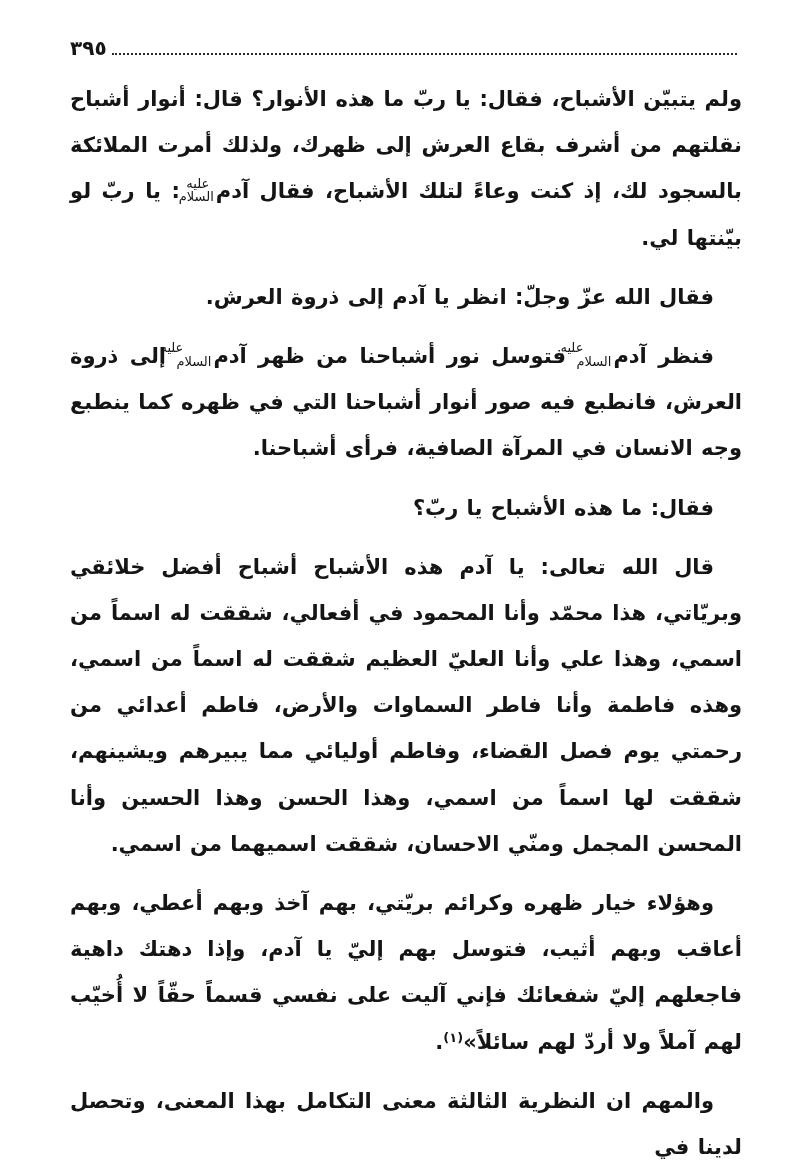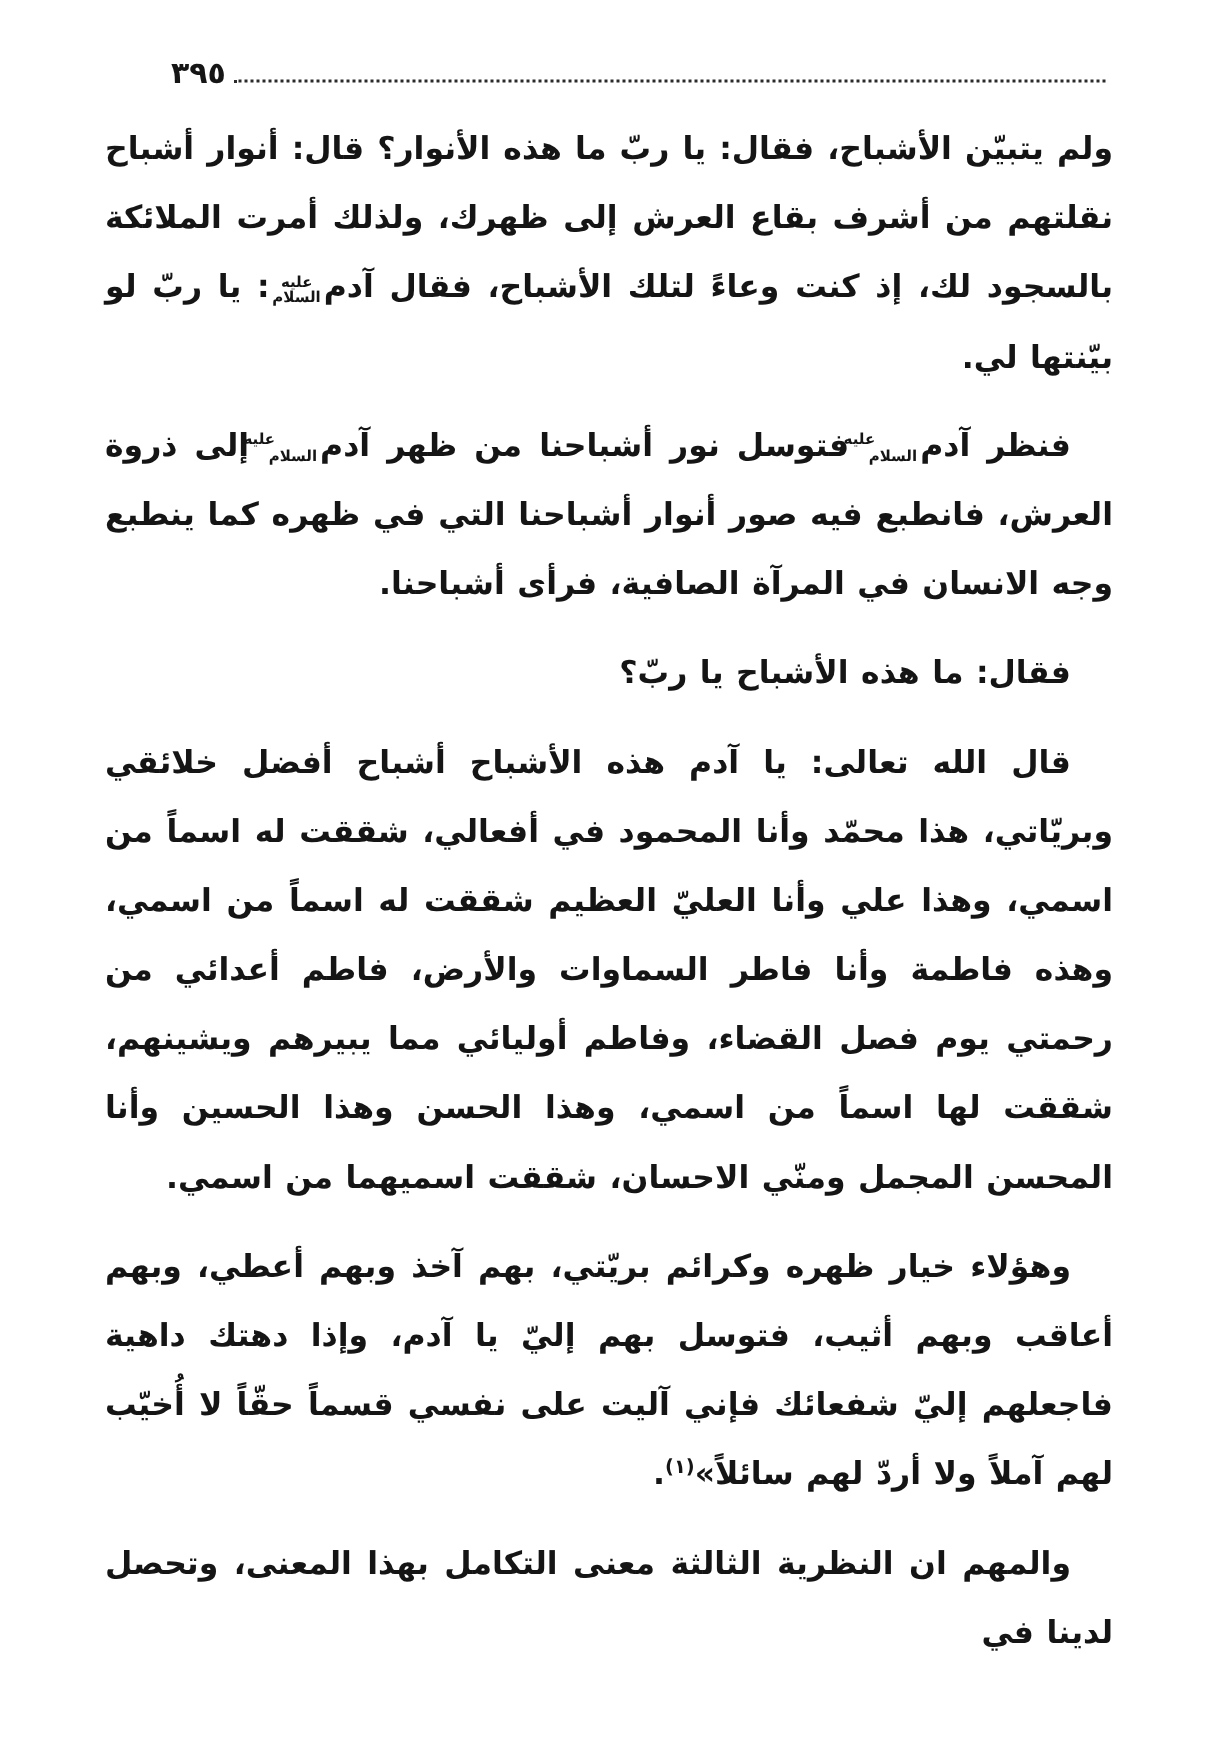--- a/index.html
+++ b/index.html
@@ -32,37 +32,37 @@
     font-size: 20px;
     margin-bottom: 16px;
   }
   .header .title { white-space: nowrap; }
   .header .dots {
     flex: 1 1 auto;
     border-bottom: 2px dotted #2a2a2a;
     height: 2px;
     margin: 0 5px 5px 5px;
   }
-  .header .pagenum { white-space: nowrap; margin-left: 44px; }
+  .header .pagenum { white-space: nowrap; }
   
   .body-text { flex: 1 1 auto; }
   p.para {
     font-size: 21px;
     font-weight: 700;
     line-height: 2.2;
     text-align: justify;
     margin: 0 0 13px 0;
     word-spacing: 1px;
   }
   p.para.indent { text-indent: 28px; }
   .seg-text { }
   .seg-honorific {
     display: inline-block;
-    font-size: 10px;
-    font-weight: 700;
+    font-size: 13px;
+    font-weight: 400;
     line-height: 1.05;
     max-width: 32px;
     text-align: center;
     vertical-align: -3px;
     margin: 0 2px;
   }
   .seg-footnote-ref {
     font-size: 13px;
     vertical-align: 7px;
   }
@@ -72,20 +72,21 @@
 
 <div class="page">
 
   <div class="header">
     <span class="dots"></span>
     <span class="pagenum">٣٩٥</span>
   </div>
 
   <div class="body-text" id="body-text">
       <p class="para"><span class="seg-text">ولم يتبيّن الأشباح، فقال: يا ربّ ما هذه الأنوار؟ قال: أنوار أشباح نقلتهم من أشرف بقاع العرش إلى ظهرك، ولذلك أمرت الملائكة بالسجود لك، إذ كنت وعاءً لتلك الأشباح، فقال آدم</span><span class="seg-honorific">عليه السلام</span><span class="seg-text">: يا ربّ لو بيّنتها لي.</span></p>
+      <p class="para indent"><span class="seg-text">فقال الله عزّ وجلّ: انظر يا آدم إلى ذروة العرش.</span></p>
       <p class="para indent"><span class="seg-text">فنظر آدم</span><span class="seg-honorific">عليه السلام</span><span class="seg-text"> فتوسل نور أشباحنا من ظهر آدم</span><span class="seg-honorific">عليه السلام</span><span class="seg-text"> إلى ذروة العرش، فانطبع فيه صور أنوار أشباحنا التي في ظهره كما ينطبع وجه الانسان في المرآة الصافية، فرأى أشباحنا.</span></p>
       <p class="para indent"><span class="seg-text">فقال: ما هذه الأشباح يا ربّ؟</span></p>
       <p class="para indent"><span class="seg-text">قال الله تعالى: يا آدم هذه الأشباح أشباح أفضل خلائقي وبريّاتي، هذا محمّد وأنا المحمود في أفعالي، شققت له اسماً من اسمي، وهذا علي وأنا العليّ العظيم شققت له اسماً من اسمي، وهذه فاطمة وأنا فاطر السماوات والأرض، فاطم أعدائي من رحمتي يوم فصل القضاء، وفاطم أوليائي مما يبيرهم ويشينهم، شققت لها اسماً من اسمي، وهذا الحسن وهذا الحسين وأنا المحسن المجمل ومنّي الاحسان، شققت اسميهما من اسمي.</span></p>
       <p class="para indent"><span class="seg-text">وهؤلاء خيار ظهره وكرائم بريّتي، بهم آخذ وبهم أعطي، وبهم أعاقب وبهم أثيب، فتوسل بهم إليّ يا آدم، وإذا دهتك داهية فاجعلهم إليّ شفعائك فإني آليت على نفسي قسماً حقّاً لا أُخيّب لهم آملاً ولا أردّ لهم سائلاً»</span><span class="seg-footnote-ref">(١)</span><span class="seg-text">.</span></p>
       <p class="para indent"><span class="seg-text">والمهم ان النظرية الثالثة معنى التكامل بهذا المعنى، وتحصل لدينا في</span></p>
     </div>
 
 </div>
 
 </body></html>

